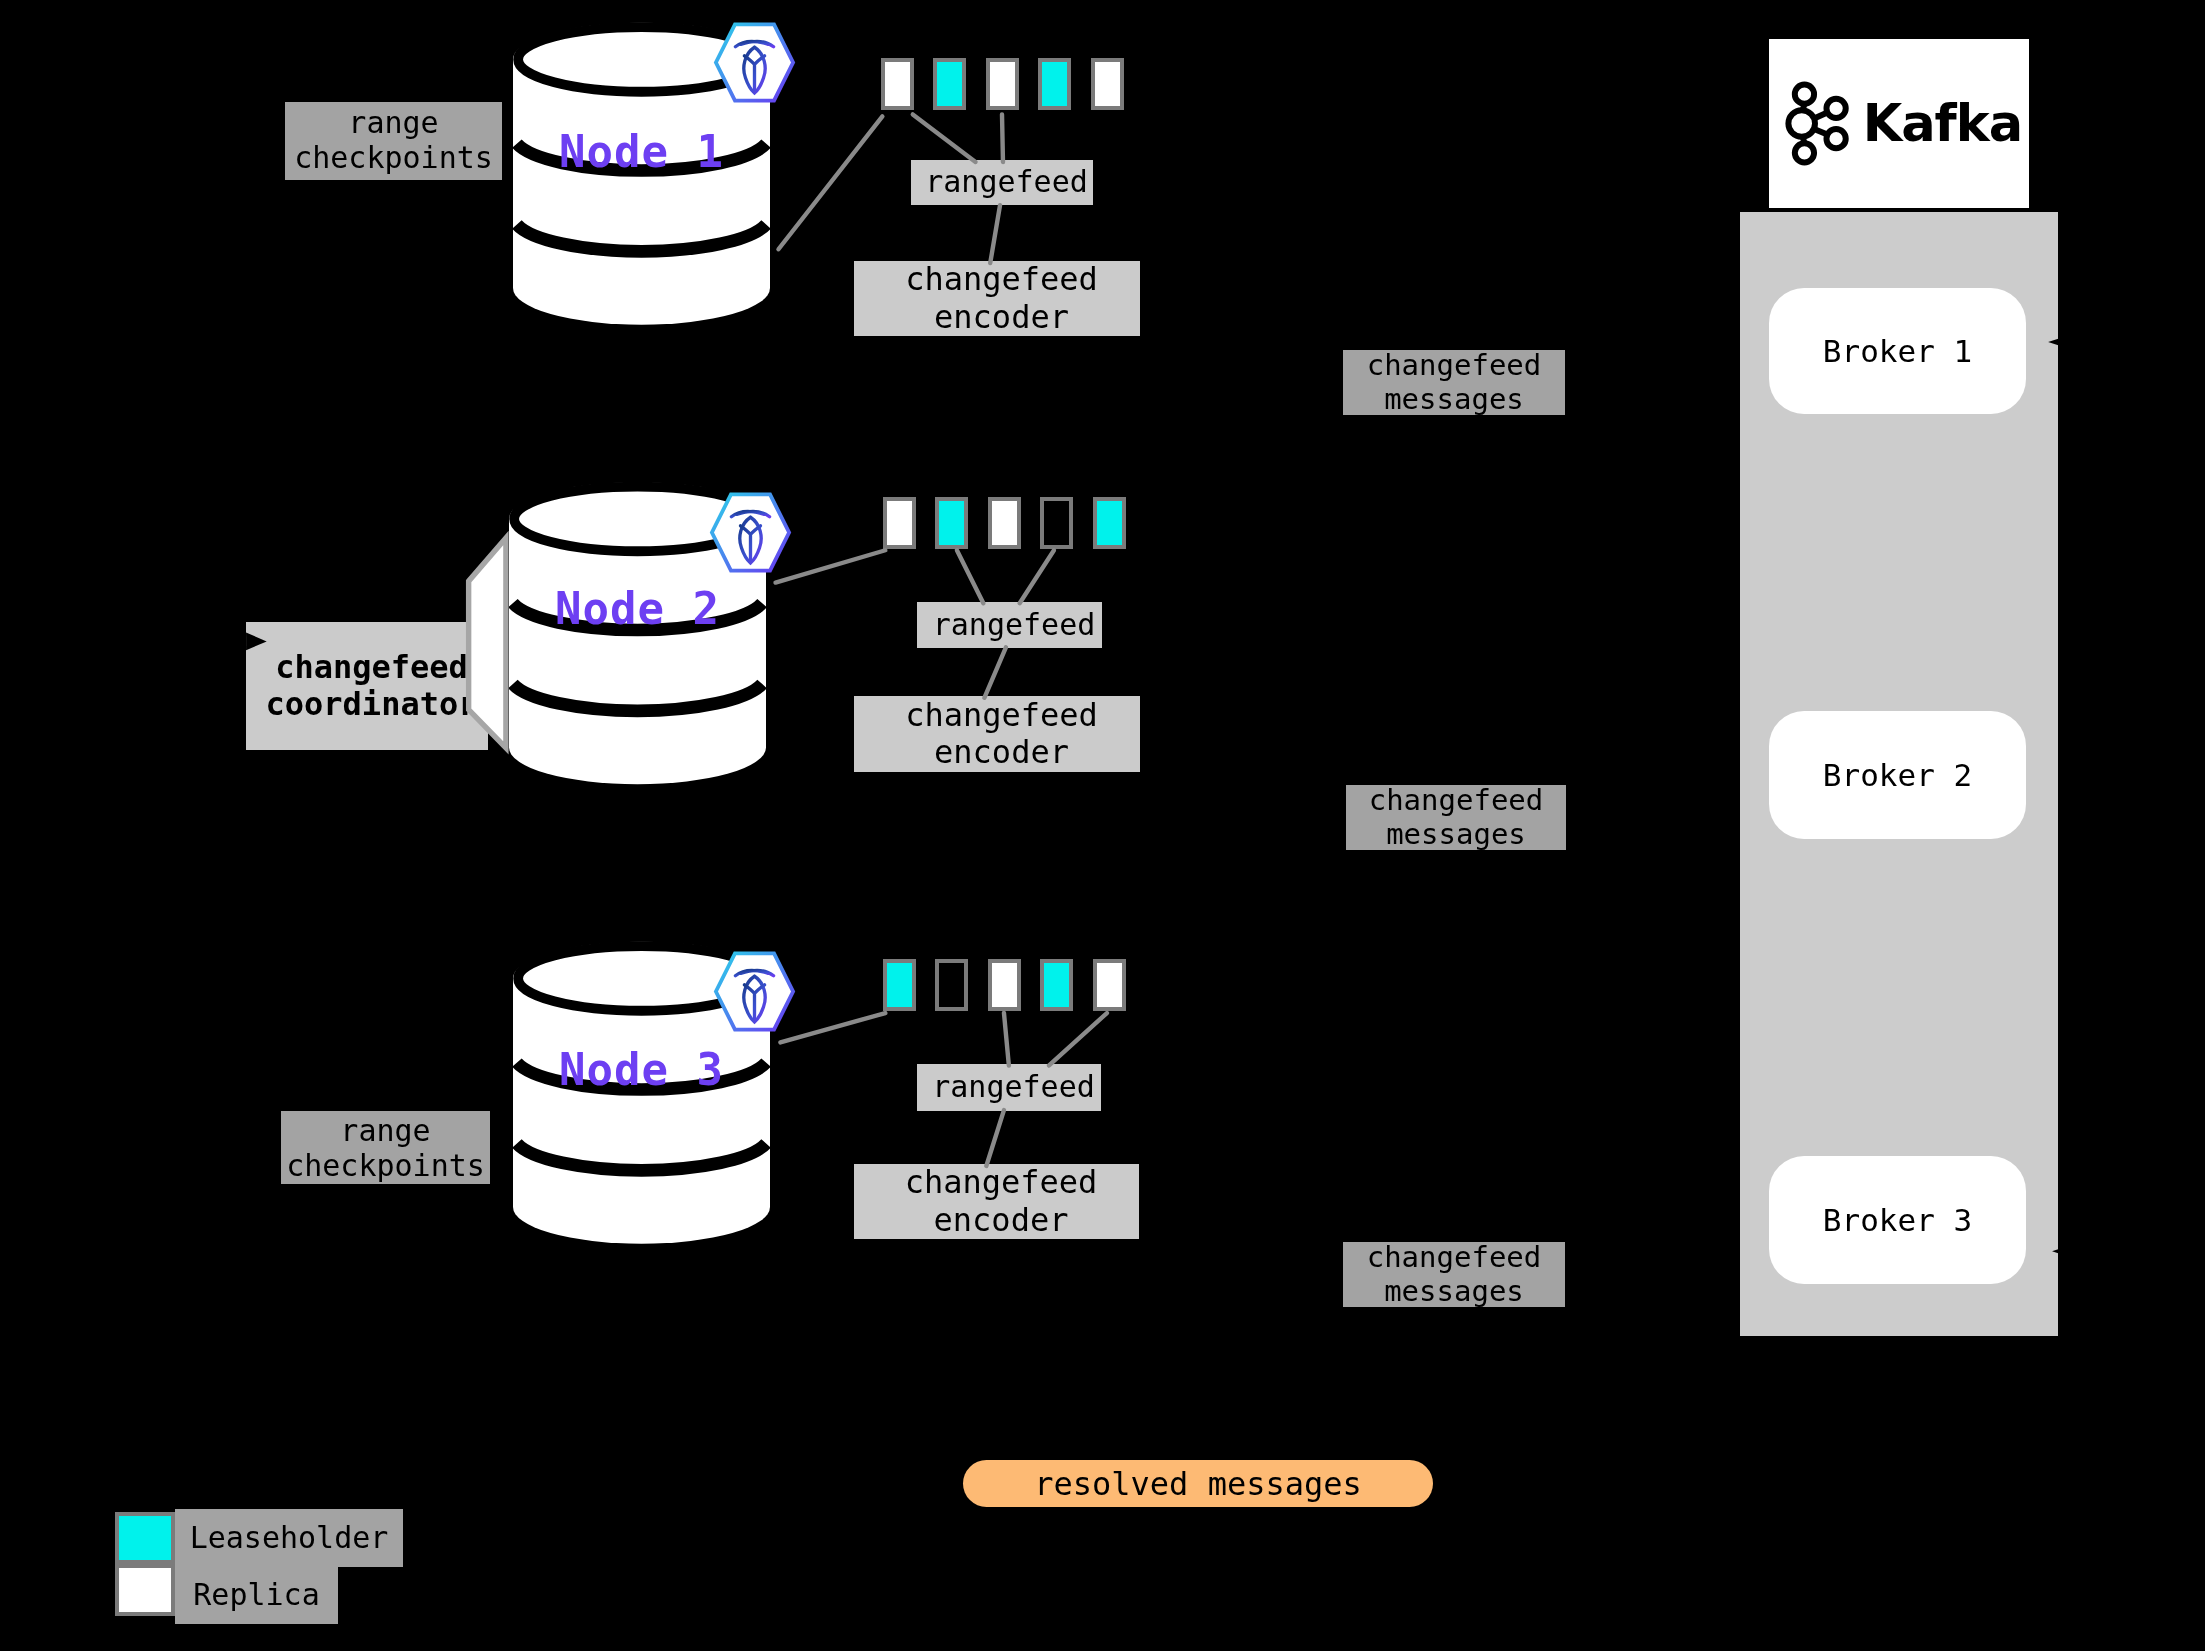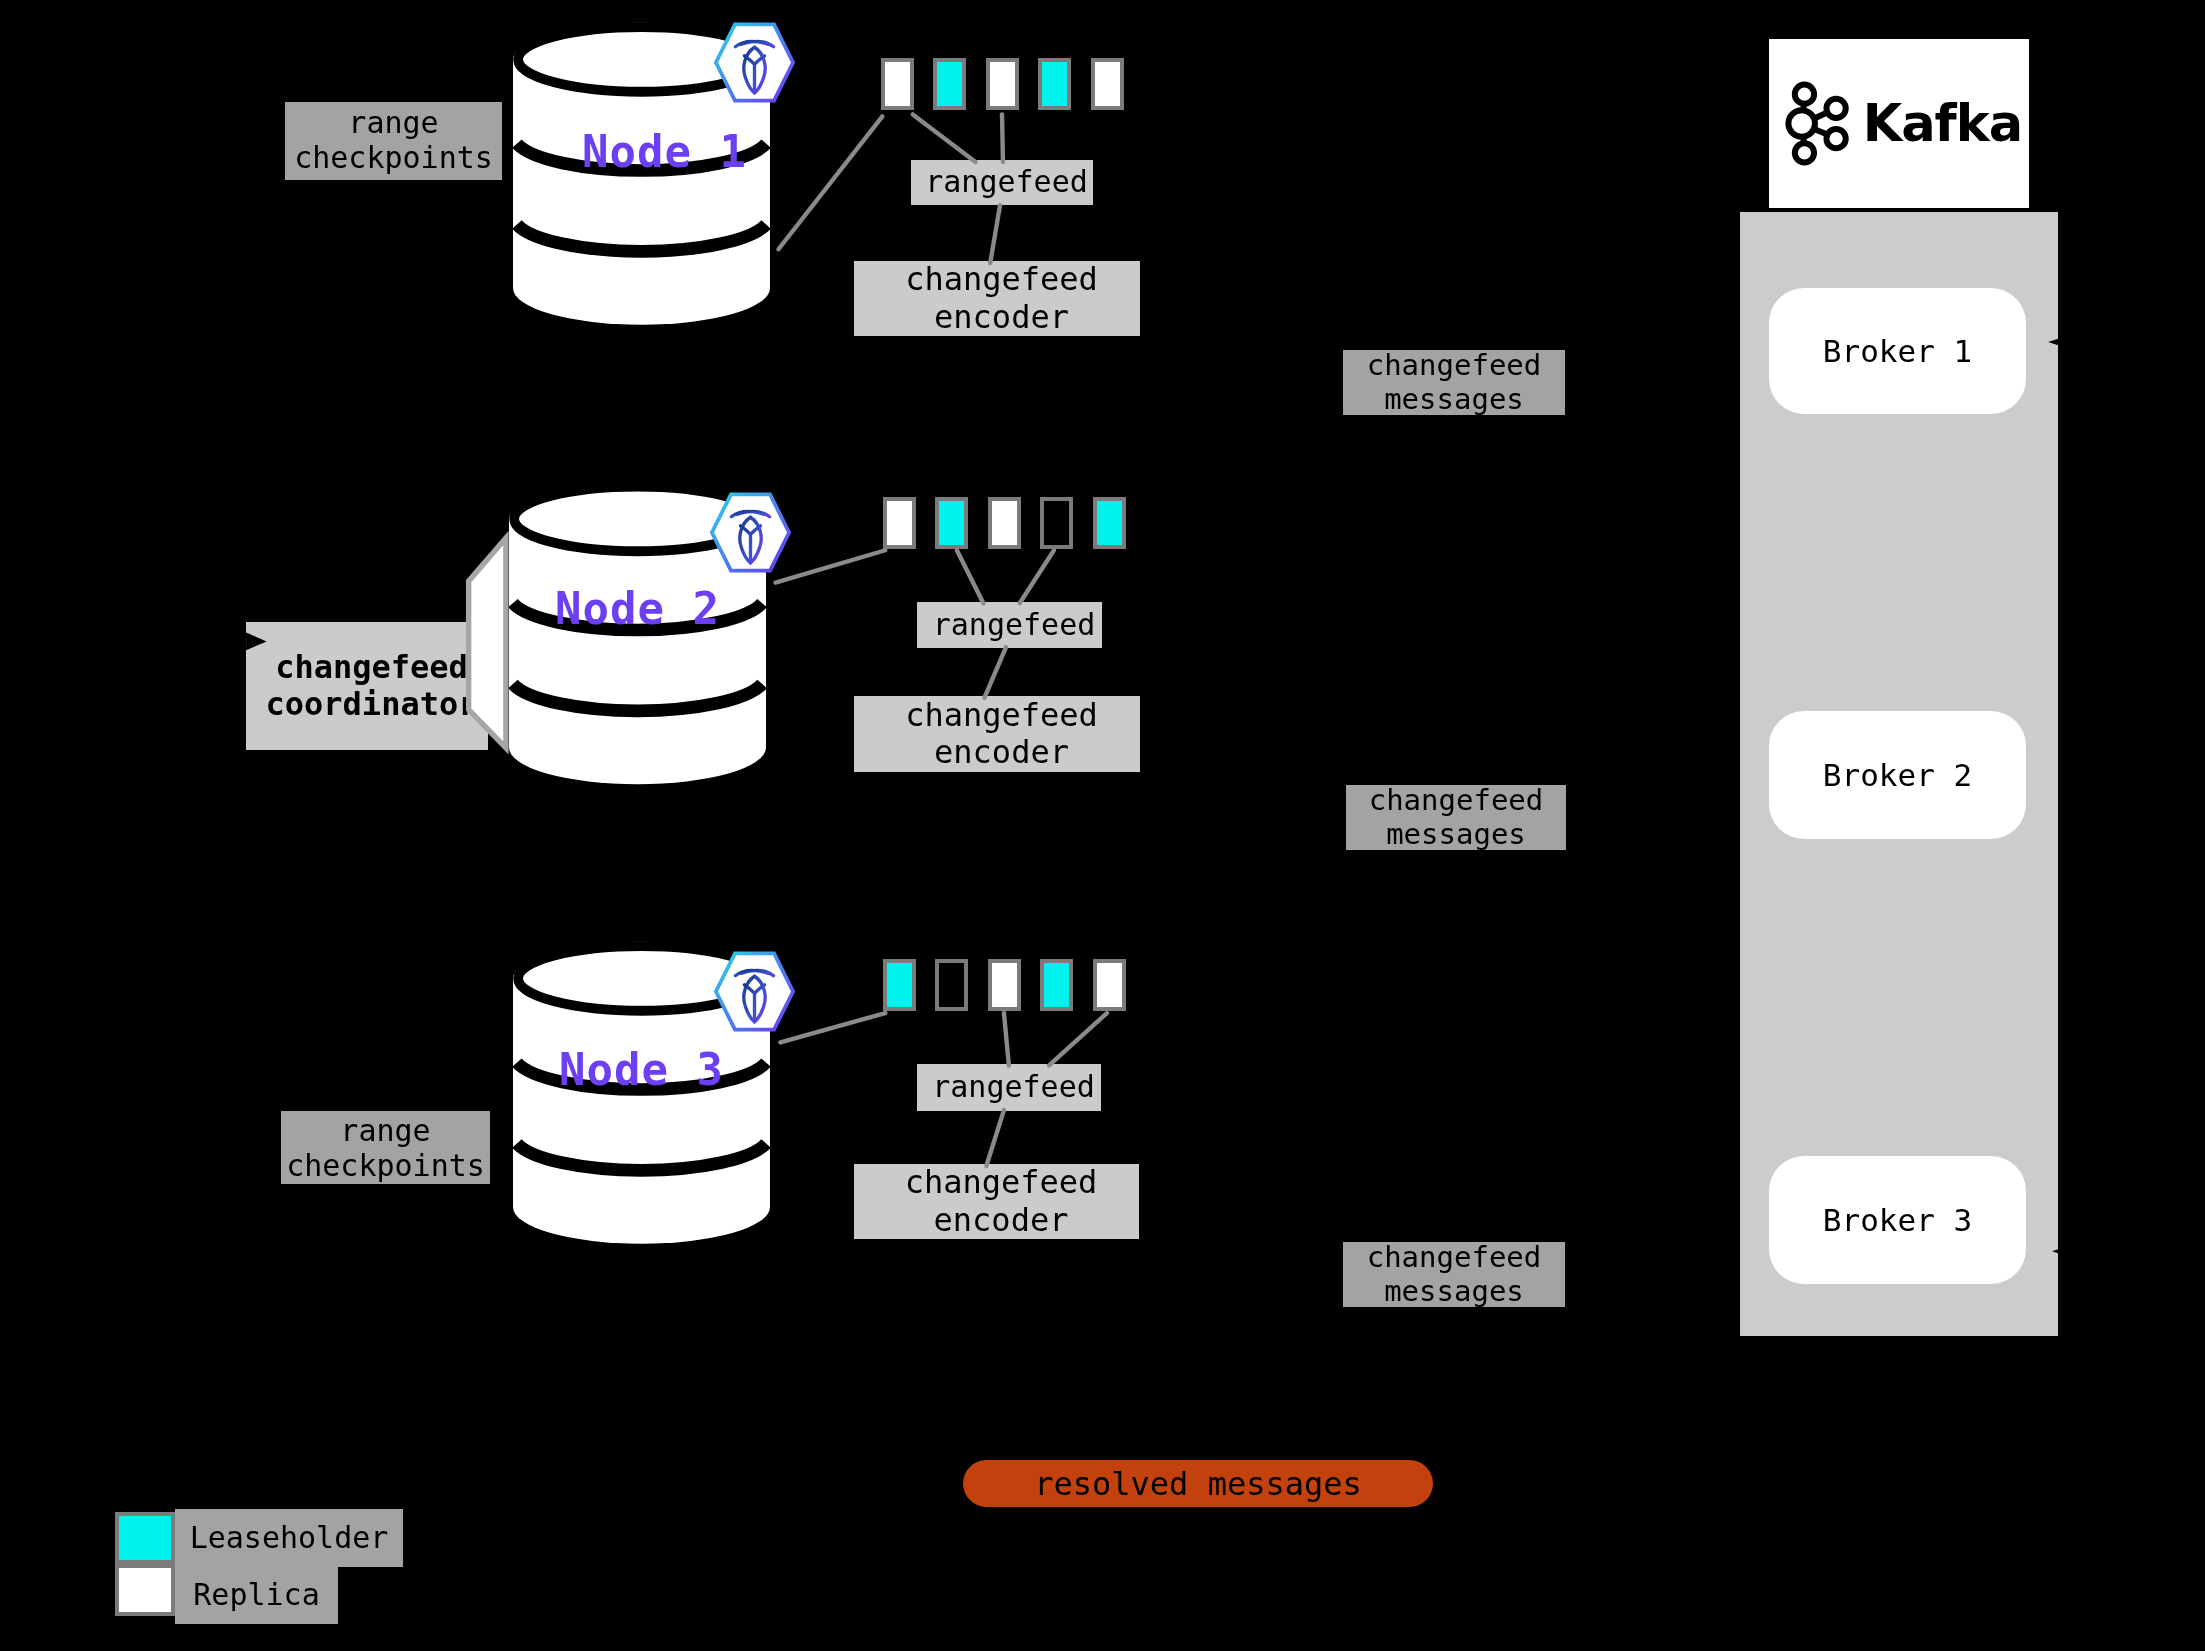--- a/index.html
+++ b/index.html
@@ -51,21 +51,21 @@
     font-weight:bold;font-size:51px;color:#000;letter-spacing:-1px;
   }
   .cluster{background:var(--cluster-gray,#cccccc);}
   .broker{
     background:#fff;border-radius:35px;
     display:flex;align-items:center;justify-content:center;
     font-size:31px;color:#000;
   }
 
   .pill{
-    background:#c2410c;border-radius:24.5px;
+    background:#fdba74;border-radius:24.5px;
     display:flex;align-items:center;justify-content:center;
     font-size:32px;color:#000;
   }
 
   .legend-swatch{
     width:60px;height:52px;
     border:4.9px solid var(--border-gray,#7b7b7b);
     box-sizing:border-box;
   }
 </style>
@@ -73,21 +73,21 @@
 <body>
 
 <div id="canvas">
 
   <svg class="abs" style="left:513px;top:21px;" width="257" height="304" viewBox="0 0 525 620">
     <path d="M0,78 A262.5,75 0 0 1 525,78 L525,545 A262.5,75 0 0 1 0,545 Z" fill="#ffffff"></path>
     <ellipse cx="262.5" cy="78" rx="252" ry="66" fill="#ffffff" stroke="#000" stroke-width="20"></ellipse>
     <path d="M8,250 A262,72 0 0 0 517,250" fill="none" stroke="#000" stroke-width="26"></path>
     <path d="M8,415 A262,72 0 0 0 517,415" fill="none" stroke="#000" stroke-width="26"></path>
   </svg>
-  <div class="abs node-label" style="left:513px;top:126px;padding-left:23px;">Node 1</div>
+  <div class="abs node-label" style="left:513px;top:126px;">Node 1</div>
 
   <svg class="abs" style="left:509px;top:478px;" width="257" height="309" viewBox="0 0 525 620">
     <path d="M0,78 A262.5,75 0 0 1 525,78 L525,545 A262.5,75 0 0 1 0,545 Z" fill="#ffffff"></path>
     <ellipse cx="262.5" cy="78" rx="252" ry="66" fill="#ffffff" stroke="#000" stroke-width="20"></ellipse>
     <path d="M8,250 A262,72 0 0 0 517,250" fill="none" stroke="#000" stroke-width="26"></path>
     <path d="M8,415 A262,72 0 0 0 517,415" fill="none" stroke="#000" stroke-width="26"></path>
   </svg>
   <div class="abs node-label" style="left:509px;top:583px;">Node 2</div>
 
   <svg class="abs" style="left:513px;top:939px;" width="257" height="306" viewBox="0 0 525 620">

